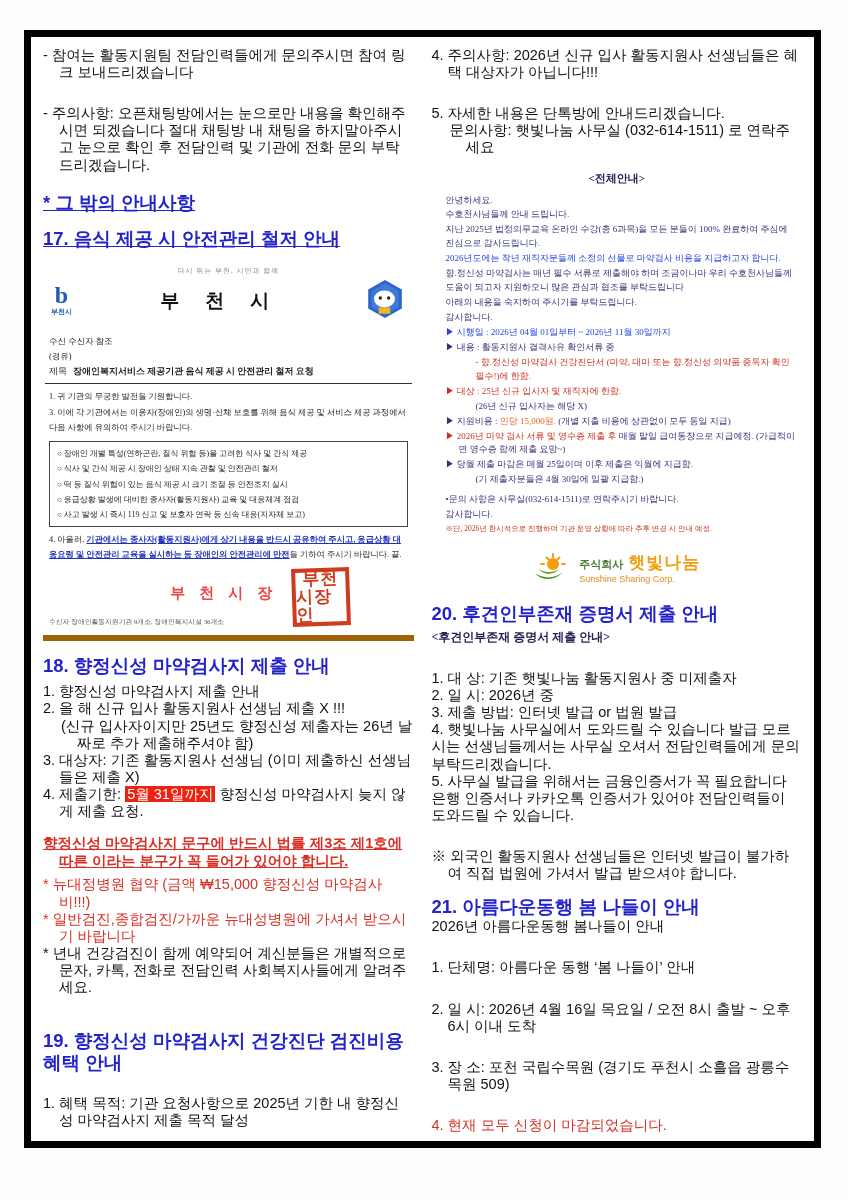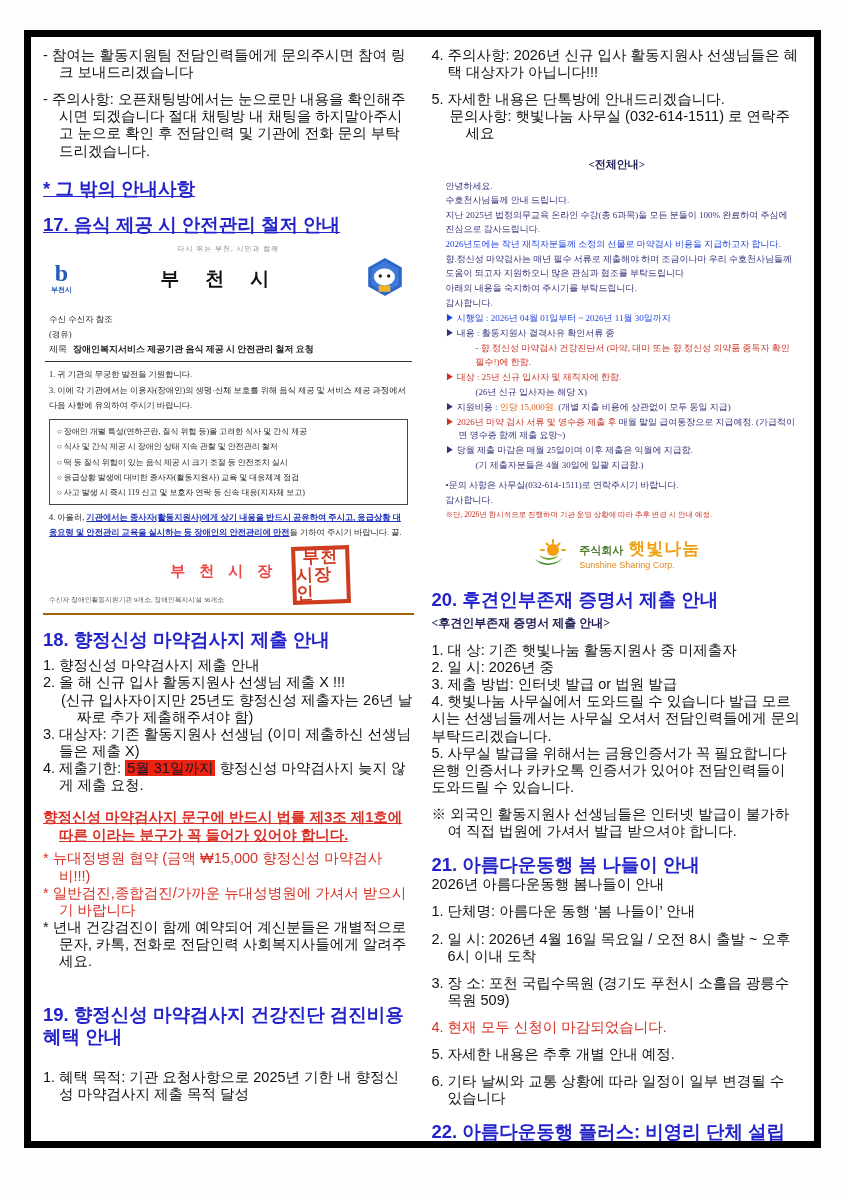--- a/index.html
+++ b/index.html
@@ -6,30 +6,30 @@
   html,body { width:848px; height:1200px; background:#fdfdfd; font-family:"Liberation Sans", sans-serif; }
   .sheet { position:absolute; left:24px; top:30px; width:797px; height:1118px; border:5px solid #000; background:#fff; }
   .sheet-inner { height:100%; border:2px solid #000; padding:10px 12px 6px 12px; overflow:hidden; }
   .cols { display:flex; gap:18px; height:100%; }
   .col { flex:1; min-width:0; }
 
   
   .b15 { font-size:14.5px; font-weight:normal; color:#111; line-height:1.18; }
   .hang { padding-left:16px; text-indent:-16px; }
   .hang2 { padding-left:34px; text-indent:-16px; }
-  .mt6 { margin-top:6px; } .mt10 { margin-top:10px; } .mt14 { margin-top:14px; } .mt18 { margin-top:18px; }
+  .mt6 { margin-top:6px; } .mt10 { margin-top:24px; } .mt14 { margin-top:14px; } .mt18 { margin-top:18px; }
   .h-blue { color:#2323cc; font-weight:bold; font-size:18.5px; line-height:1.2; }
   .h-underline { text-decoration:underline; }
   .red { color:#d93025; }
   .orange { color:#e0641e; }
-  .hl { background:#ee2211; color:#0f172a; padding:0 2px; }
+  .hl { background:#ee2211; color:#ffffff; padding:0 2px; }
   .warn { color:#d93025; font-weight:bold; font-size:14.5px; text-decoration:underline; line-height:1.25; }
 
   
-  .doc { font-family:"Liberation Serif", serif; color:#222; margin-top:4px; border-bottom:2px solid #a16207; padding:4px 2px 6px 2px; position:relative; }
+  .doc { font-family:"Liberation Serif", serif; color:#222; margin-top:12px; border-bottom:6px solid #a16207; padding:4px 2px 6px 2px; position:relative; }
   .doc-tagline { text-align:center; font-size:7px; color:#888; letter-spacing:1px; }
   .doc-header { display:flex; align-items:center; justify-content:space-between; margin-top:2px; padding:0 6px; }
   .blogo { display:flex; flex-direction:column; align-items:center; }
   .blogo .bglyph { font-size:24px; font-weight:bold; color:#1f5bb5; line-height:0.9; font-family:"Liberation Serif", serif; }
   .blogo .blabel { font-size:7px; color:#1f5bb5; font-weight:bold; }
   .doc-city { font-size:19px; font-weight:bold; letter-spacing:26px; padding-left:20px; color:#111; }
   .doc-meta { font-size:8.5px; margin-top:10px; line-height:1.8; padding:0 4px; }
   .doc-subject { font-size:9px; font-weight:bold; border-bottom:1.5px solid #333; padding:0 4px 5px 4px; }
   .doc-subject .slabel { font-weight:normal; margin-right:6px; }
   .doc-body { font-size:8.3px; line-height:1.75; margin-top:6px; padding:0 4px; }

